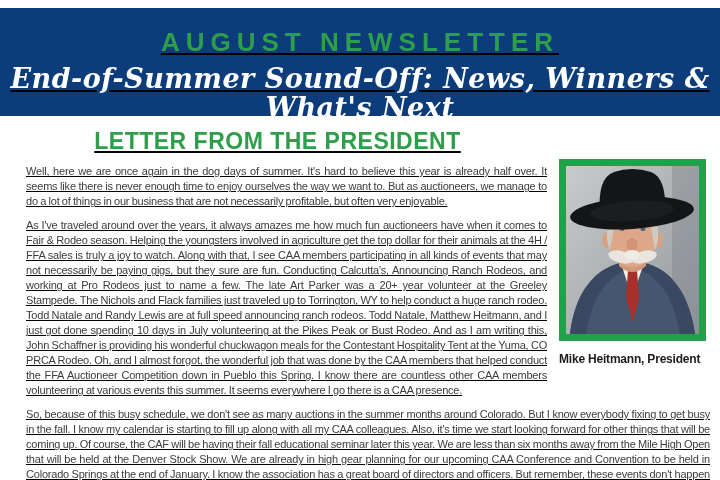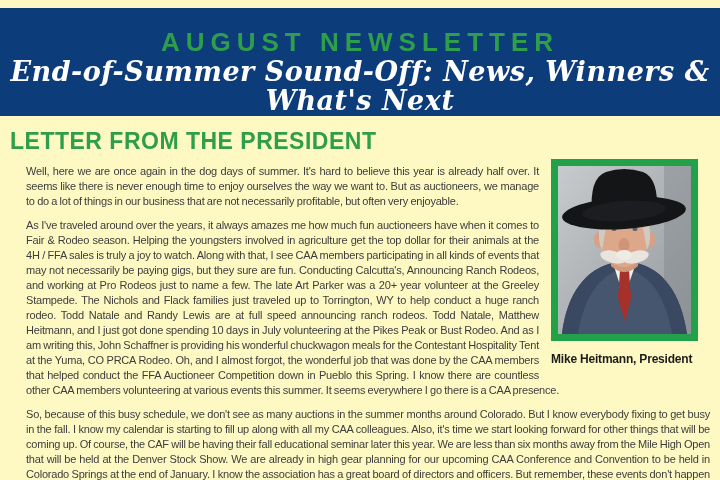--- a/index.html
+++ b/index.html
@@ -3,70 +3,72 @@
 <meta charset="utf-8">
 <style>
   html, body { margin: 0; padding: 0; }
   body { background: #e8e8e8; }
 
   .page {
     position: relative;
     width: 720px;
     height: 480px;
     margin: 0 auto;
-    background: #fef9c3;
+    background: #ffffff;
     overflow: hidden;
     font-family: "Liberation Sans", sans-serif;
+    text-decoration: underline;
   }
 
   
   .banner {
     margin-top: 8px;
     height: 108px;
     background: #0d3c7b;
     text-align: center;
     overflow: hidden;
   }
   .banner-title {
     margin-top: 20px;
     font-size: 26px;
     font-weight: bold;
     letter-spacing: 6px;
     color: #2f9e4a;
     line-height: 1.1;
   }
   .banner-subtitle {
+    margin-top: 7px;
     font-family: "DejaVu Serif", serif;
     font-style: italic;
     font-weight: bold;
     font-size: 27px;
     letter-spacing: 0.5px;
     color: #ffffff;
     line-height: 1.1;
   }
 
   
   .content {
     padding: 0 10px;
   }
   .section-heading {
     width: 535px;
     margin: 12px 0 0 0;
-    text-align: left;
+    text-align: center;
     font-size: 23px;
     font-weight: bold;
     letter-spacing: 0.5px;
     color: #2f9e4a;
     line-height: 1.15;
   }
 
   figure.president-photo {
     float: right;
     width: 147px;
-    margin: 5px 12px 8px 12px;
+    margin: 5px 4px 8px 12px;
   }
   .photo-frame {
     width: 133px;
     height: 168px;
     border: 7px solid #21a14a;
     background: #b9bdc0;
     line-height: 0;
   }
   .photo-frame svg { width: 133px; height: 168px; }
   figcaption {

